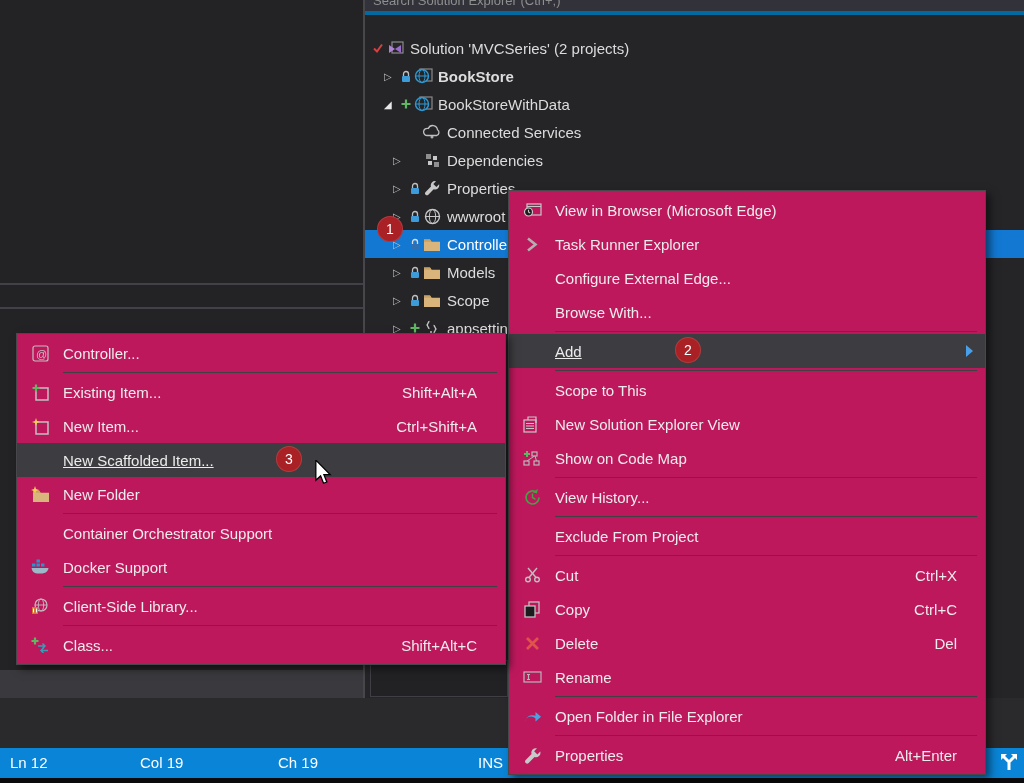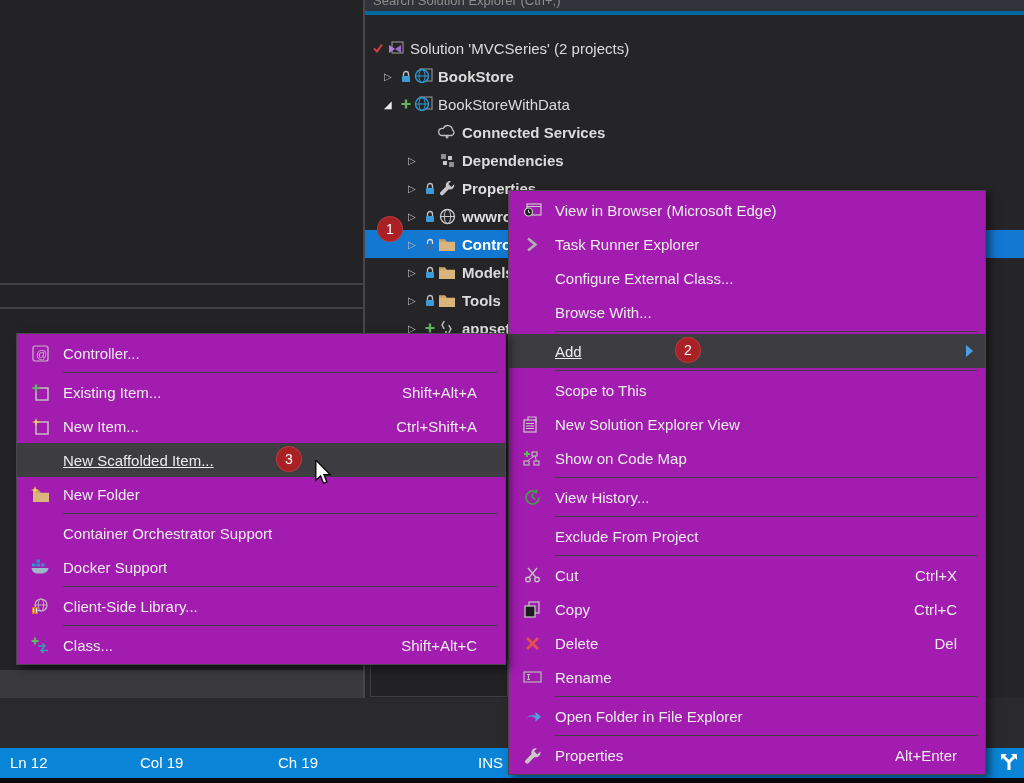--- a/index.html
+++ b/index.html
@@ -16,31 +16,31 @@
   .solution-explorer { position:absolute; left:363px; top:0; width:661px; height:698px; background:#252528; border-left:2px solid #46464b; z-index:2; }
   .se-search { position:absolute; left:0; top:0; width:747px; height:15px; background:#32323a; border-bottom:4px solid #0369a1; overflow:hidden; cursor:text; }
   .se-search span { display:block; margin-top:-7px; padding-left:8px; font-size:13px; color:#8f8f8f; white-space:nowrap; }
   .se-bottom-box { position:absolute; left:370px; top:660px; width:138px; height:37px; background:#222225; border:1px solid #3f3f46; z-index:3; }
 
   
   .tree { position:absolute; left:0; top:30px; width:659px; padding-top:4px; }
   .trow { display:flex; align-items:center; height:28px; font-size:15px; color:#dcdcdc; white-space:nowrap; cursor:default; }
   .trow.lv0 { padding-left:8px; }
   .trow.lv1 { padding-left:19px; }
-  .trow.lv2 { padding-left:43px;font-weight:bold; }
+  .trow.lv2 { padding-left:28px; }
   .trow.sel { background:#1278d2; color:#ffffff; }
   .trow .exp { width:17px; flex:0 0 17px; font-size:10px; color:#bdbdbd; }
   .trow .exp.open { color:#e8e8e8; }
   .trow .ovr { width:12px; flex:0 0 12px; display:flex; justify-content:flex-start; }
   .trow .ticon { width:20px; flex:0 0 20px; display:flex; justify-content:center; margin-right:5px; }
   .trow .tlabel { }
   .trow .bold { font-weight:bold; }
 
   
-  .menu { position:absolute; background:#a21caf; border:1px solid #48484c; box-shadow:4px 4px 8px rgba(0,0,0,0.5); padding:2px 0; }
+  .menu { position:absolute; background:#be185d; border:1px solid #48484c; box-shadow:4px 4px 8px rgba(0,0,0,0.5); padding:2px 0; }
   .ctx-menu { left:508px; top:190px; width:478px; z-index:11; }
   .sub-menu { left:16px;  top:333px; width:490px; z-index:12; }
   .mi { position:relative; display:flex; align-items:center; height:34px; font-size:15px; color:#ececec; cursor:default; }
   .mi .ic { width:46px; flex:0 0 46px; display:flex; justify-content:center; align-items:center; }
   .mi .lbl { flex:1 1 auto; white-space:nowrap; }
   .mi .sc  { padding-right:28px; color:#ececec; white-space:nowrap; }
   .mi.hl { background:#3d3d41;text-decoration:underline; }
   .msep { height:1px; background:#3f3f44; margin:2px 8px 2px 46px; }
   .subarrow { position:absolute; right:12px; top:11px; width:0; height:0;
               border-left:7px solid #4aa0e8; border-top:6px solid transparent; border-bottom:6px solid transparent; }
@@ -233,21 +233,21 @@
               <path d="M2.5 6 V4 a2.5 2.5 0 0 1 5 0 V6" fill="none" stroke="#bfbfbf" stroke-width="1.3"></path>
               <rect x="1" y="6" width="8" height="6" rx="1" fill="#3e9bd9"></rect>
             </svg>
         </span>
         <span class="ticon">
           <svg width="18" height="15" viewBox="0 0 18 15">
             <path d="M1 2.5 h6 l1.6 2.2 H17 V14 H1 Z" fill="#d9b57c"></path>
             <path d="M1 2.5 h6 l1.6 2.2 H1 Z" fill="#c7a266"></path>
           </svg>
         </span>
-        <span class="tlabel">Tools</span>
+        <span class="tlabel">Scope</span>
       </div>
 
       <div class="trow lv2">
         <span class="exp">▷</span>
         <span class="ovr">
           <svg width="10" height="10" viewBox="0 0 10 10">
               <path d="M5 0.5 V9.5 M0.5 5 H9.5" stroke="#61b661" stroke-width="2.2"></path>
             </svg>
         </span>
         <span class="ticon">
@@ -299,21 +299,21 @@
       <span class="ic">
         <svg width="12" height="15" viewBox="0 0 12 15">
             <path d="M2 1.5 L9.5 7.5 L2 13.5" fill="none" stroke="#b0b0b0" stroke-width="2.6"></path>
           </svg>
       </span>
       <span class="lbl">Task Runner Explorer</span>
     </div>
 
     <div class="mi">
       <span class="ic"></span>
-      <span class="lbl">Configure External Class...</span>
+      <span class="lbl">Configure External Edge...</span>
     </div>
 
     <div class="mi">
       <span class="ic"></span>
       <span class="lbl">Browse With...</span>
     </div>
 
     <div class="msep"></div>
 
     <div class="mi hl">

